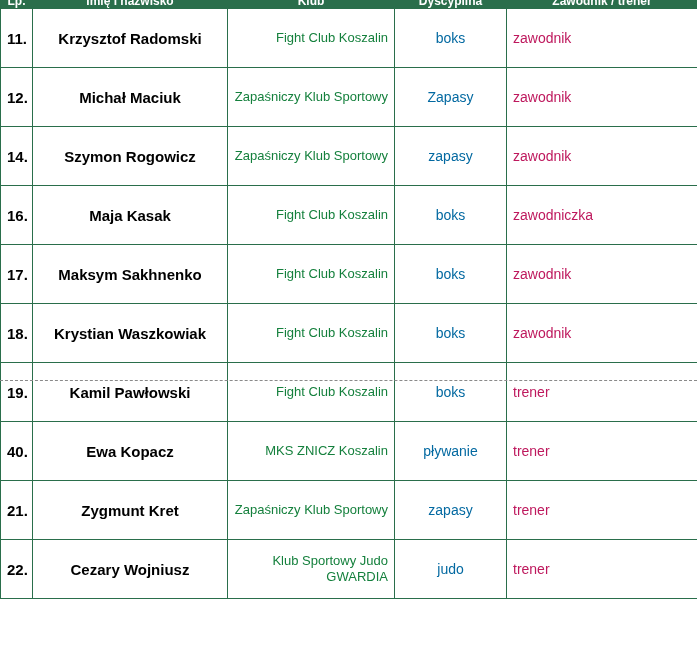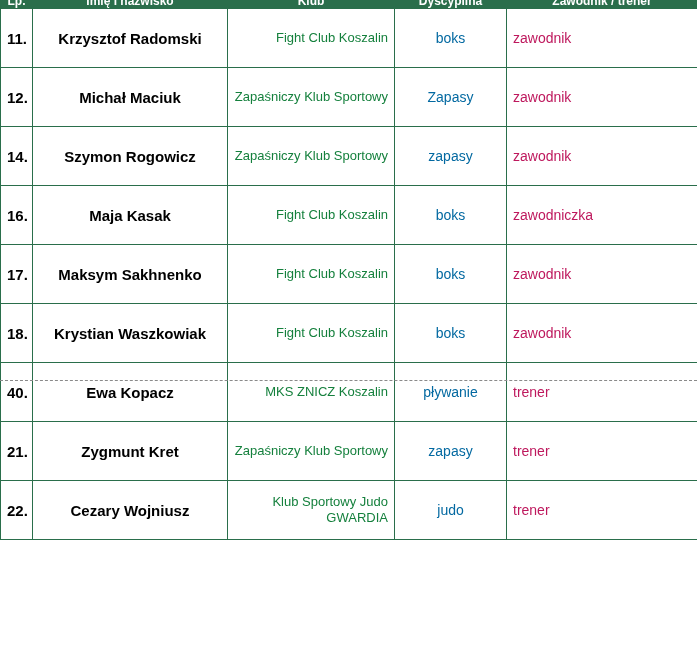--- a/index.html
+++ b/index.html
@@ -147,20 +147,27 @@
         <td class="role">zawodnik</td>
       </tr>
       <tr class="data-row">
         <td class="num">18.</td>
         <td class="name">Krystian Waszkowiak</td>
         <td class="club">Fight Club Koszalin</td>
         <td class="sport">boks</td>
         <td class="role">zawodnik</td>
       </tr>
       <tr class="data-row">
+        <td class="num">19.</td>
+        <td class="name">Kamil Pawłowski</td>
+        <td class="club">Fight Club Koszalin</td>
+        <td class="sport">boks</td>
+        <td class="role">trener</td>
+      </tr>
+      <tr class="data-row">
         <td class="num">40.</td>
         <td class="name">Ewa Kopacz</td>
         <td class="club">MKS ZNICZ Koszalin</td>
         <td class="sport">pływanie</td>
         <td class="role">trener</td>
       </tr>
       <tr class="data-row">
         <td class="num">21.</td>
         <td class="name">Zygmunt Kret</td>
         <td class="club">Zapaśniczy Klub Sportowy</td>

